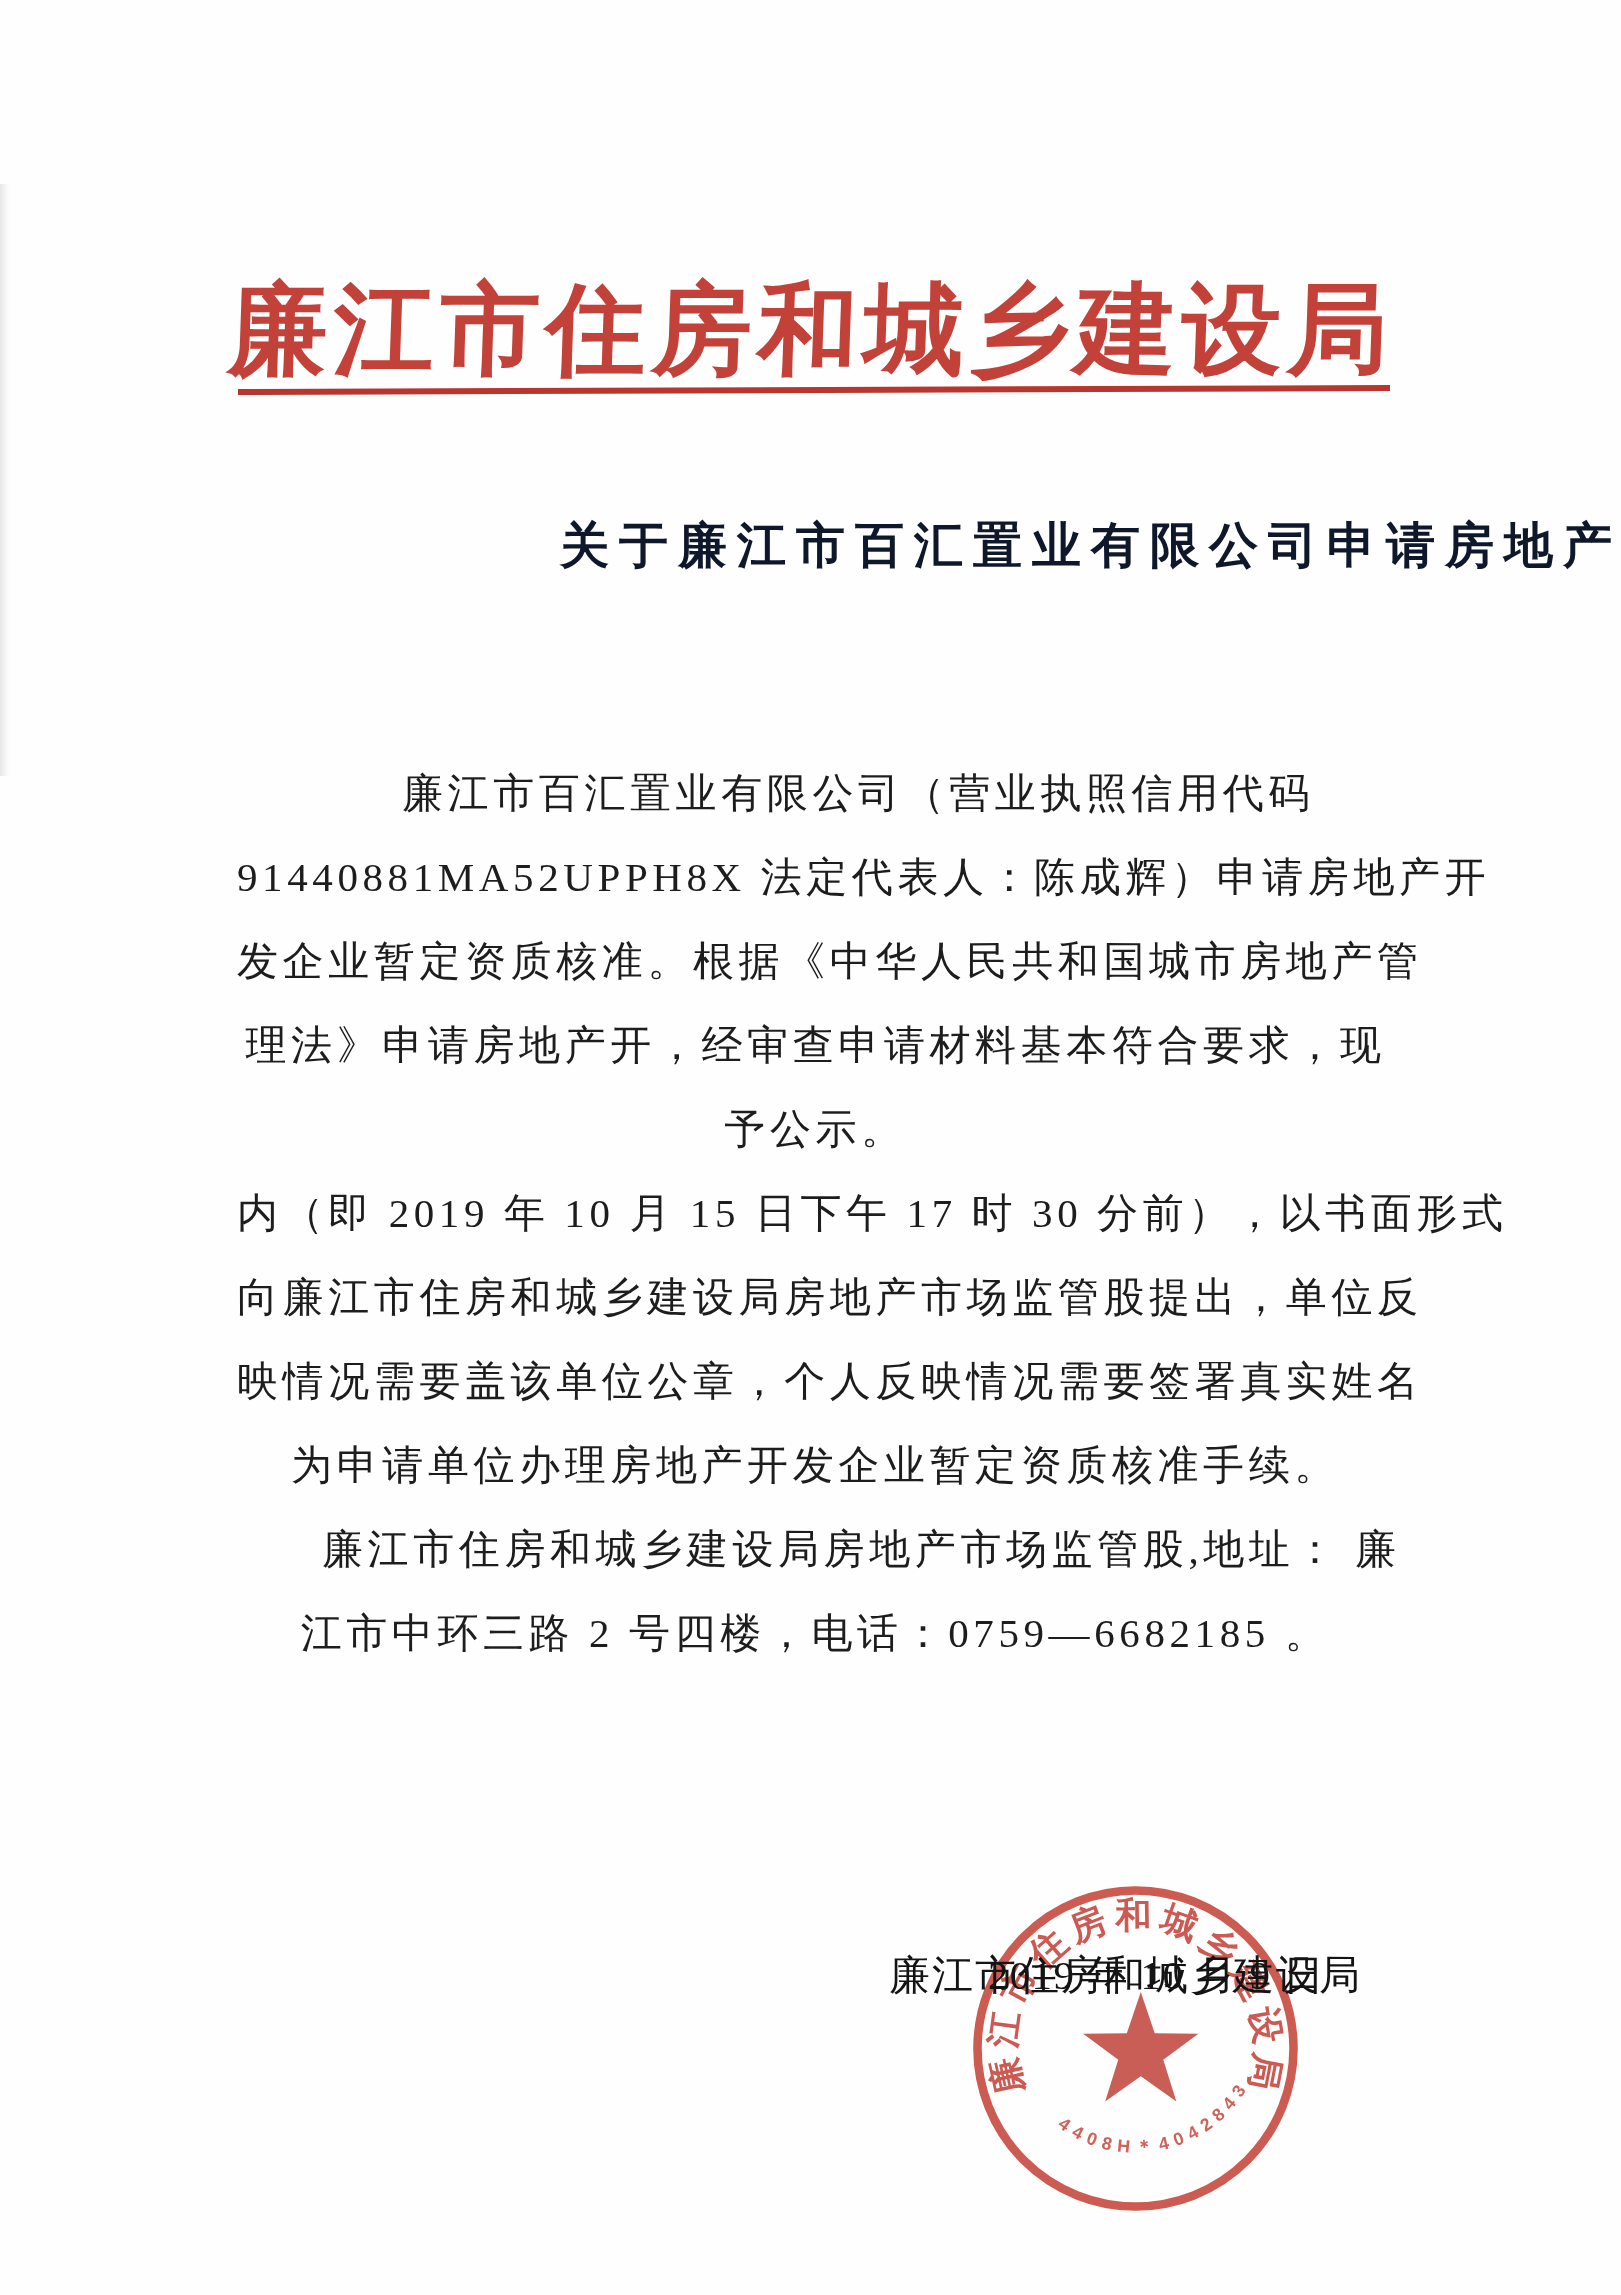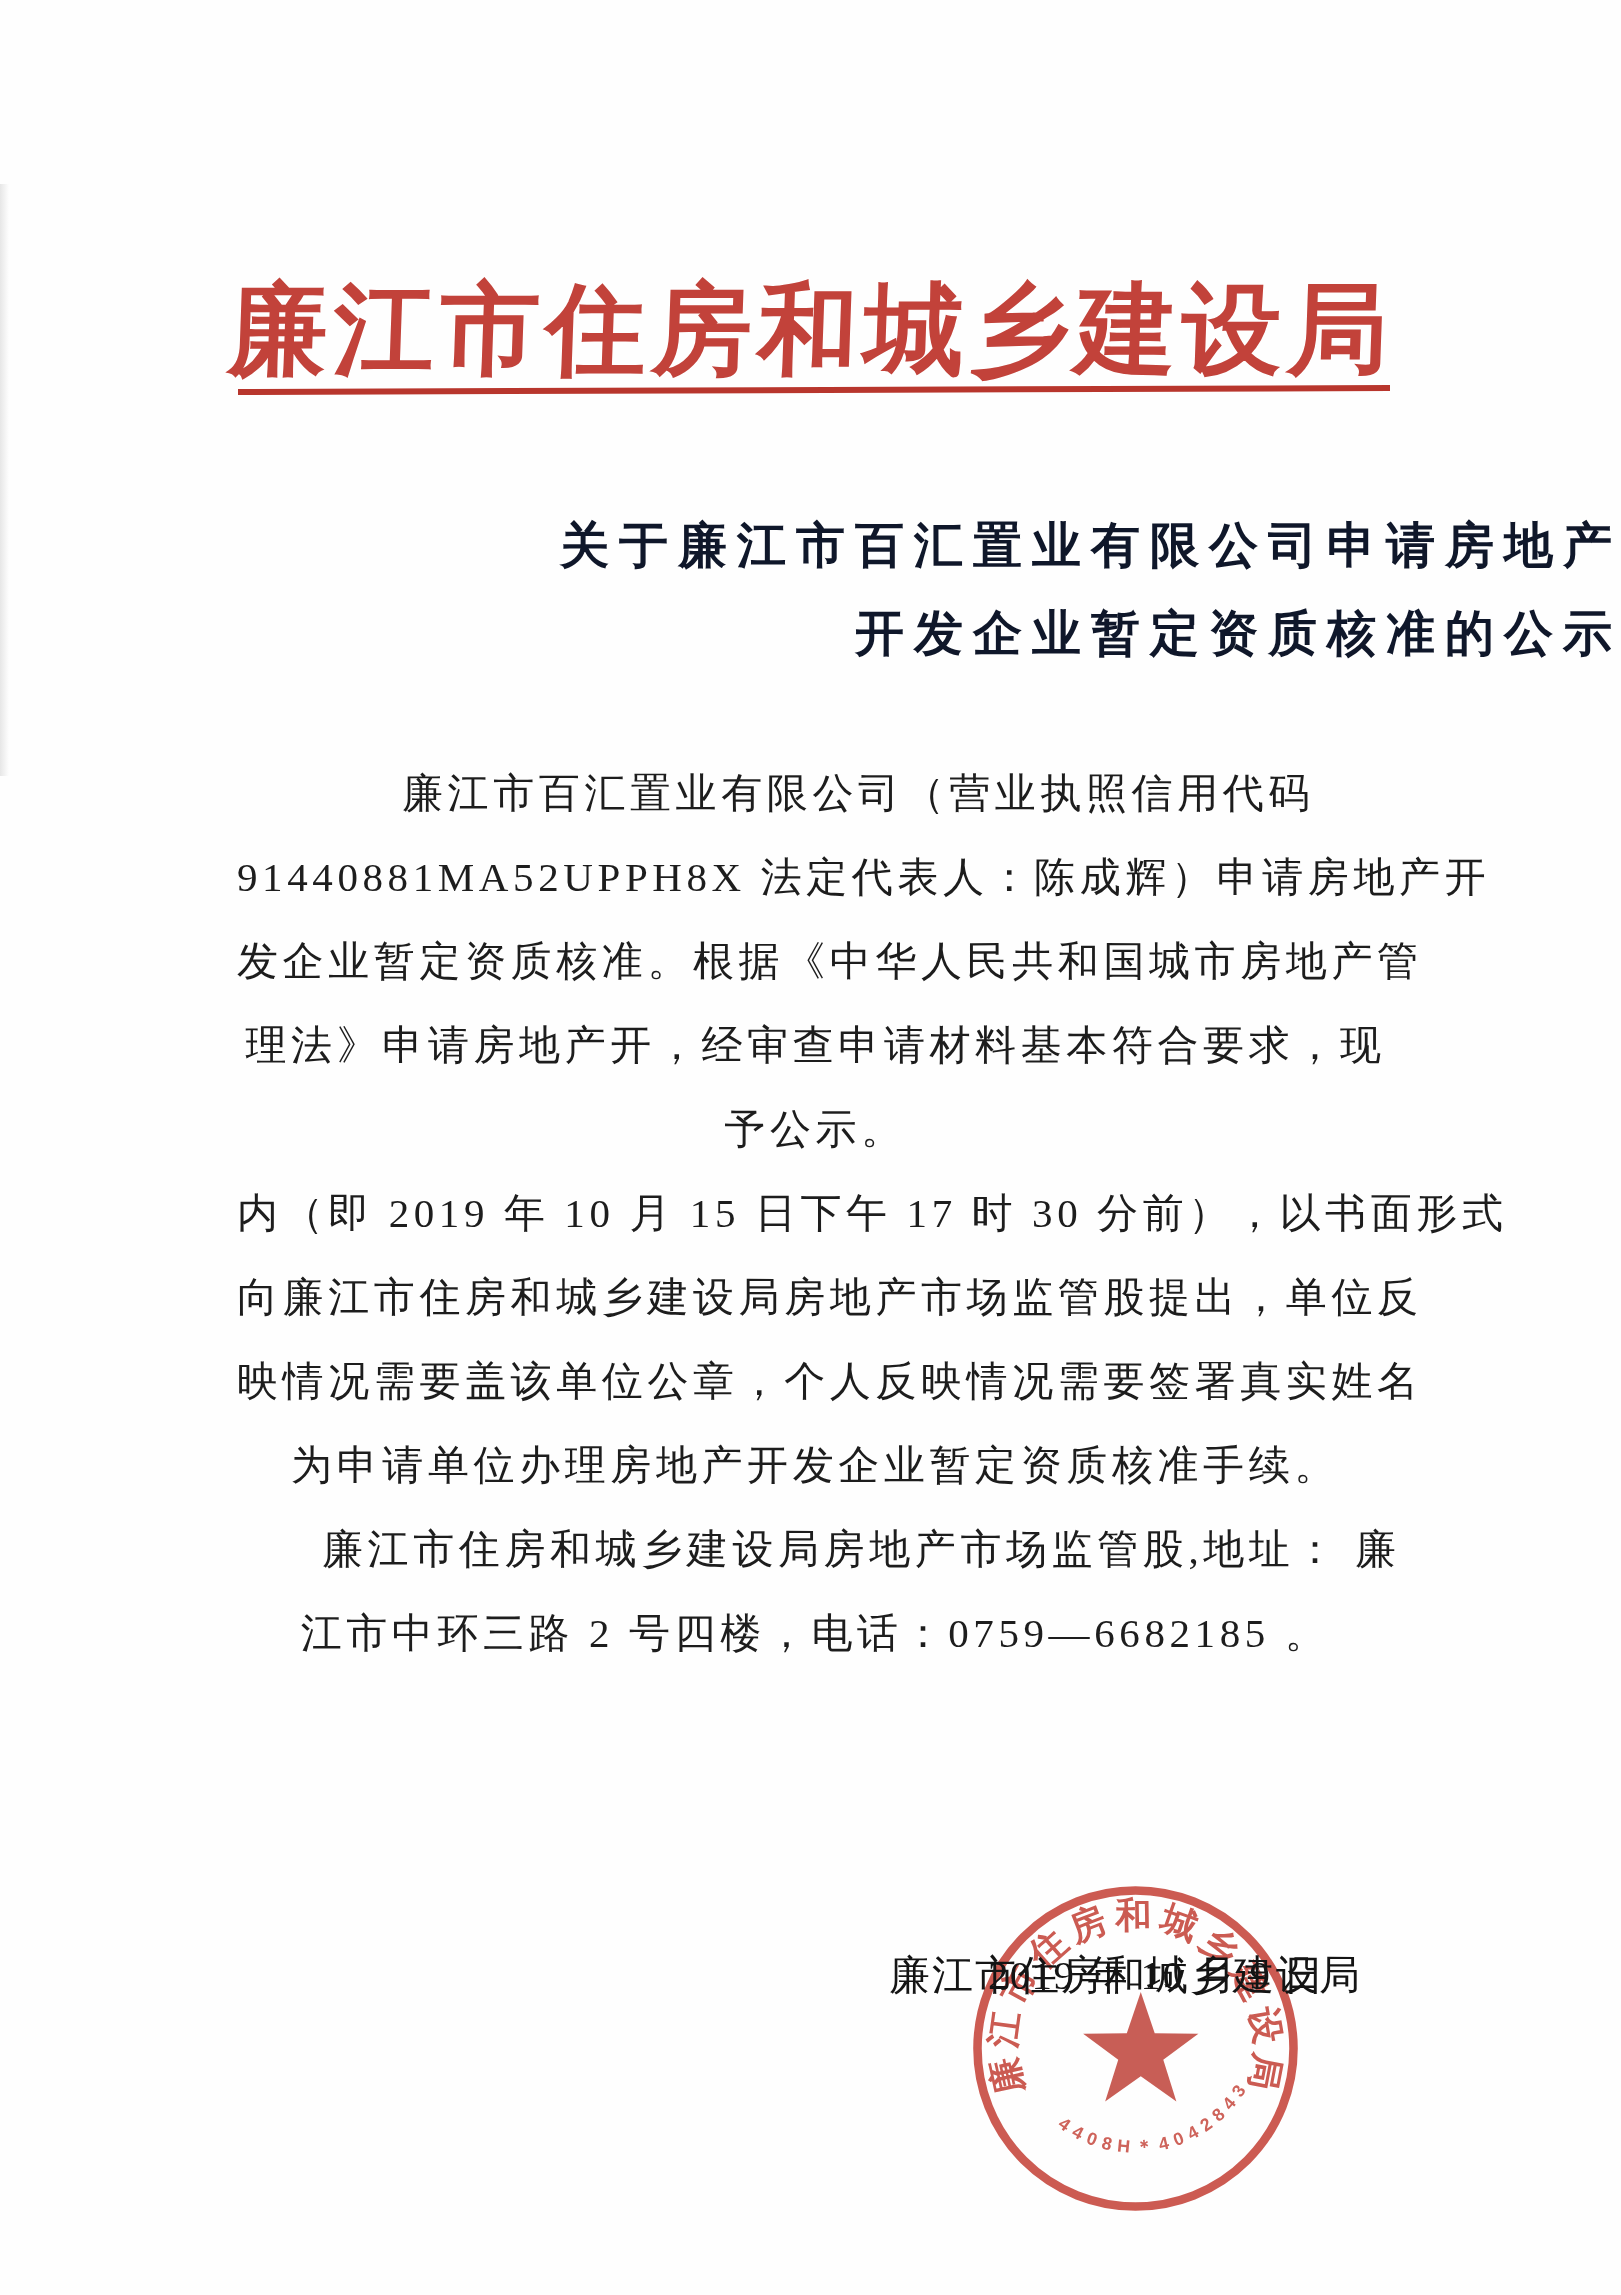--- a/index.html
+++ b/index.html
@@ -93,21 +93,20 @@
 <div class="page">
 
   <div class="scan-edge"></div>
 
   <div class="letterhead">廉江市住房和城乡建设局</div>
 
   <div class="letterhead-rule"></div>
 
   <div class="doc-title">
     <div>关于廉江市百汇置业有限公司申请房地产</div>
-    <div>开发企业暂定资质核准的公示</div>
   </div>
 
   <div class="body-text">
     <div class="line indent">廉江市百汇置业有限公司（营业执照信用代码</div>
     <div class="line">91440881MA52UPPH8X 法定代表人：陈成辉）申请房地产开</div>
     <div class="line">发企业暂定资质核准。根据《中华人民共和国城市房地产管</div>
     <div class="line">理法》申请房地产开，经审查申请材料基本符合要求，现</div>
     <div class="line">予公示。</div>
     <div class="line">内（即 2019 年 10 月 15 日下午 17 时 30 分前），以书面形式</div>
     <div class="line">向廉江市住房和城乡建设局房地产市场监管股提出，单位反</div>

